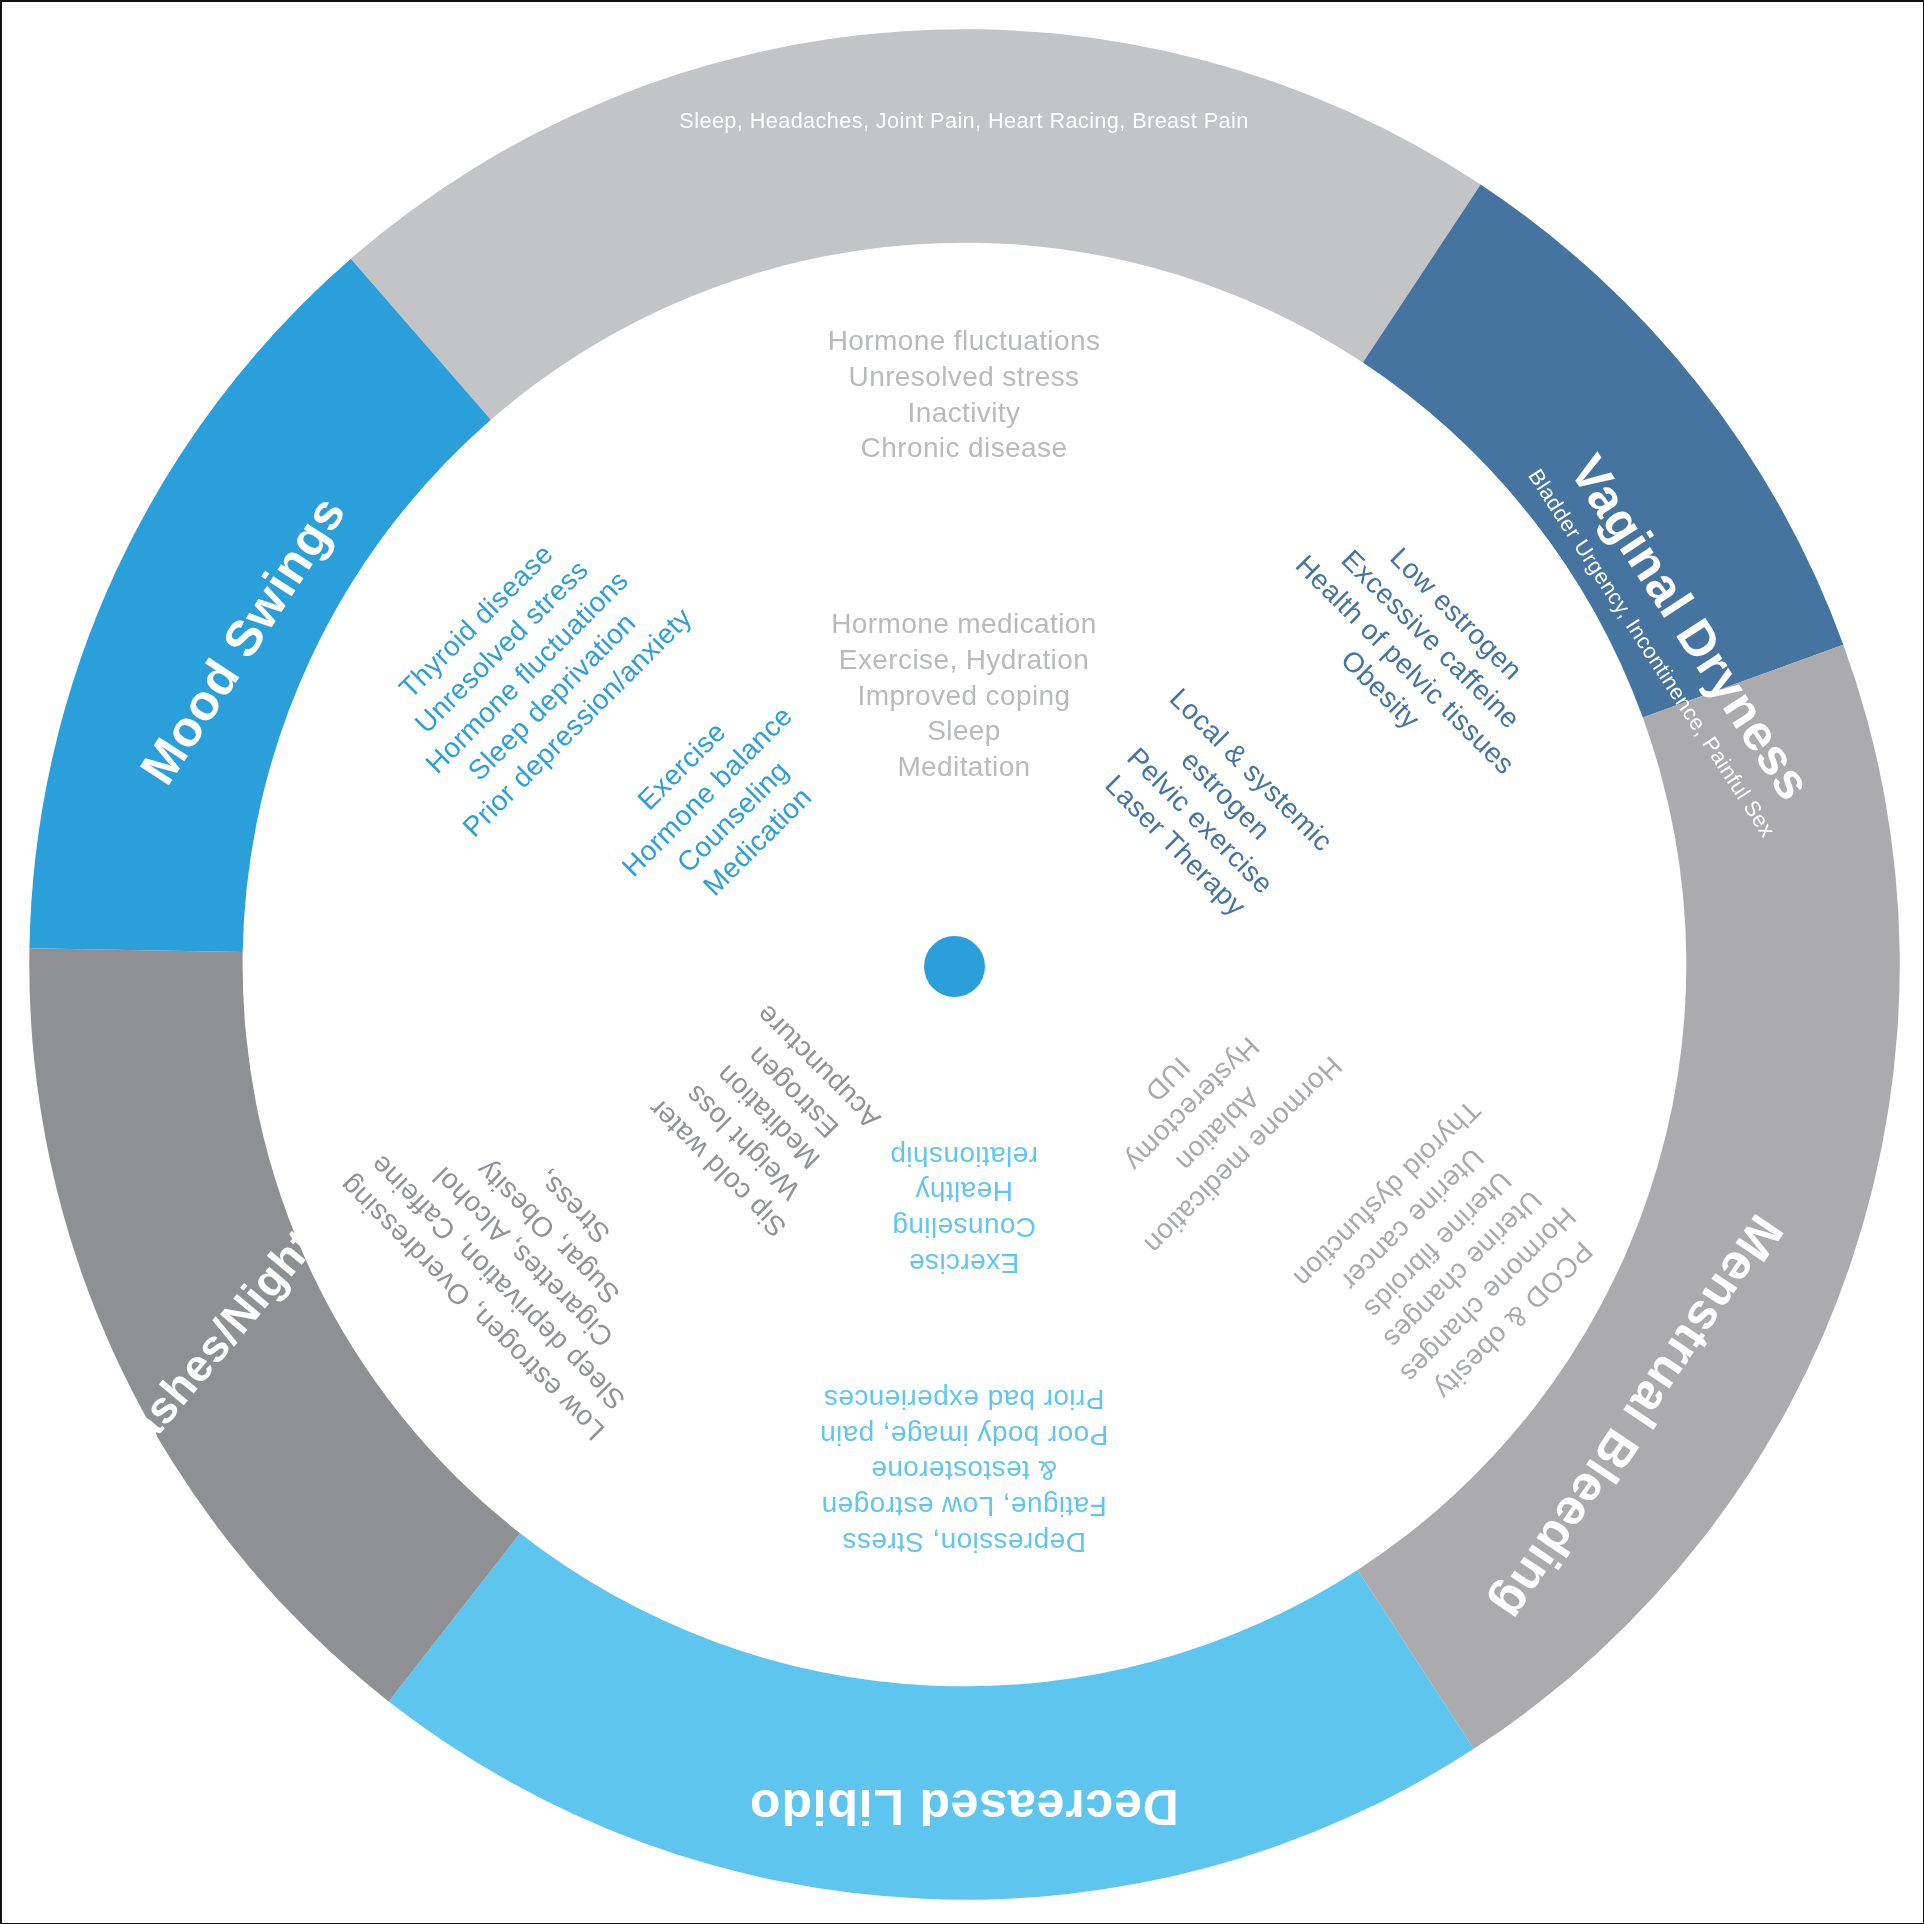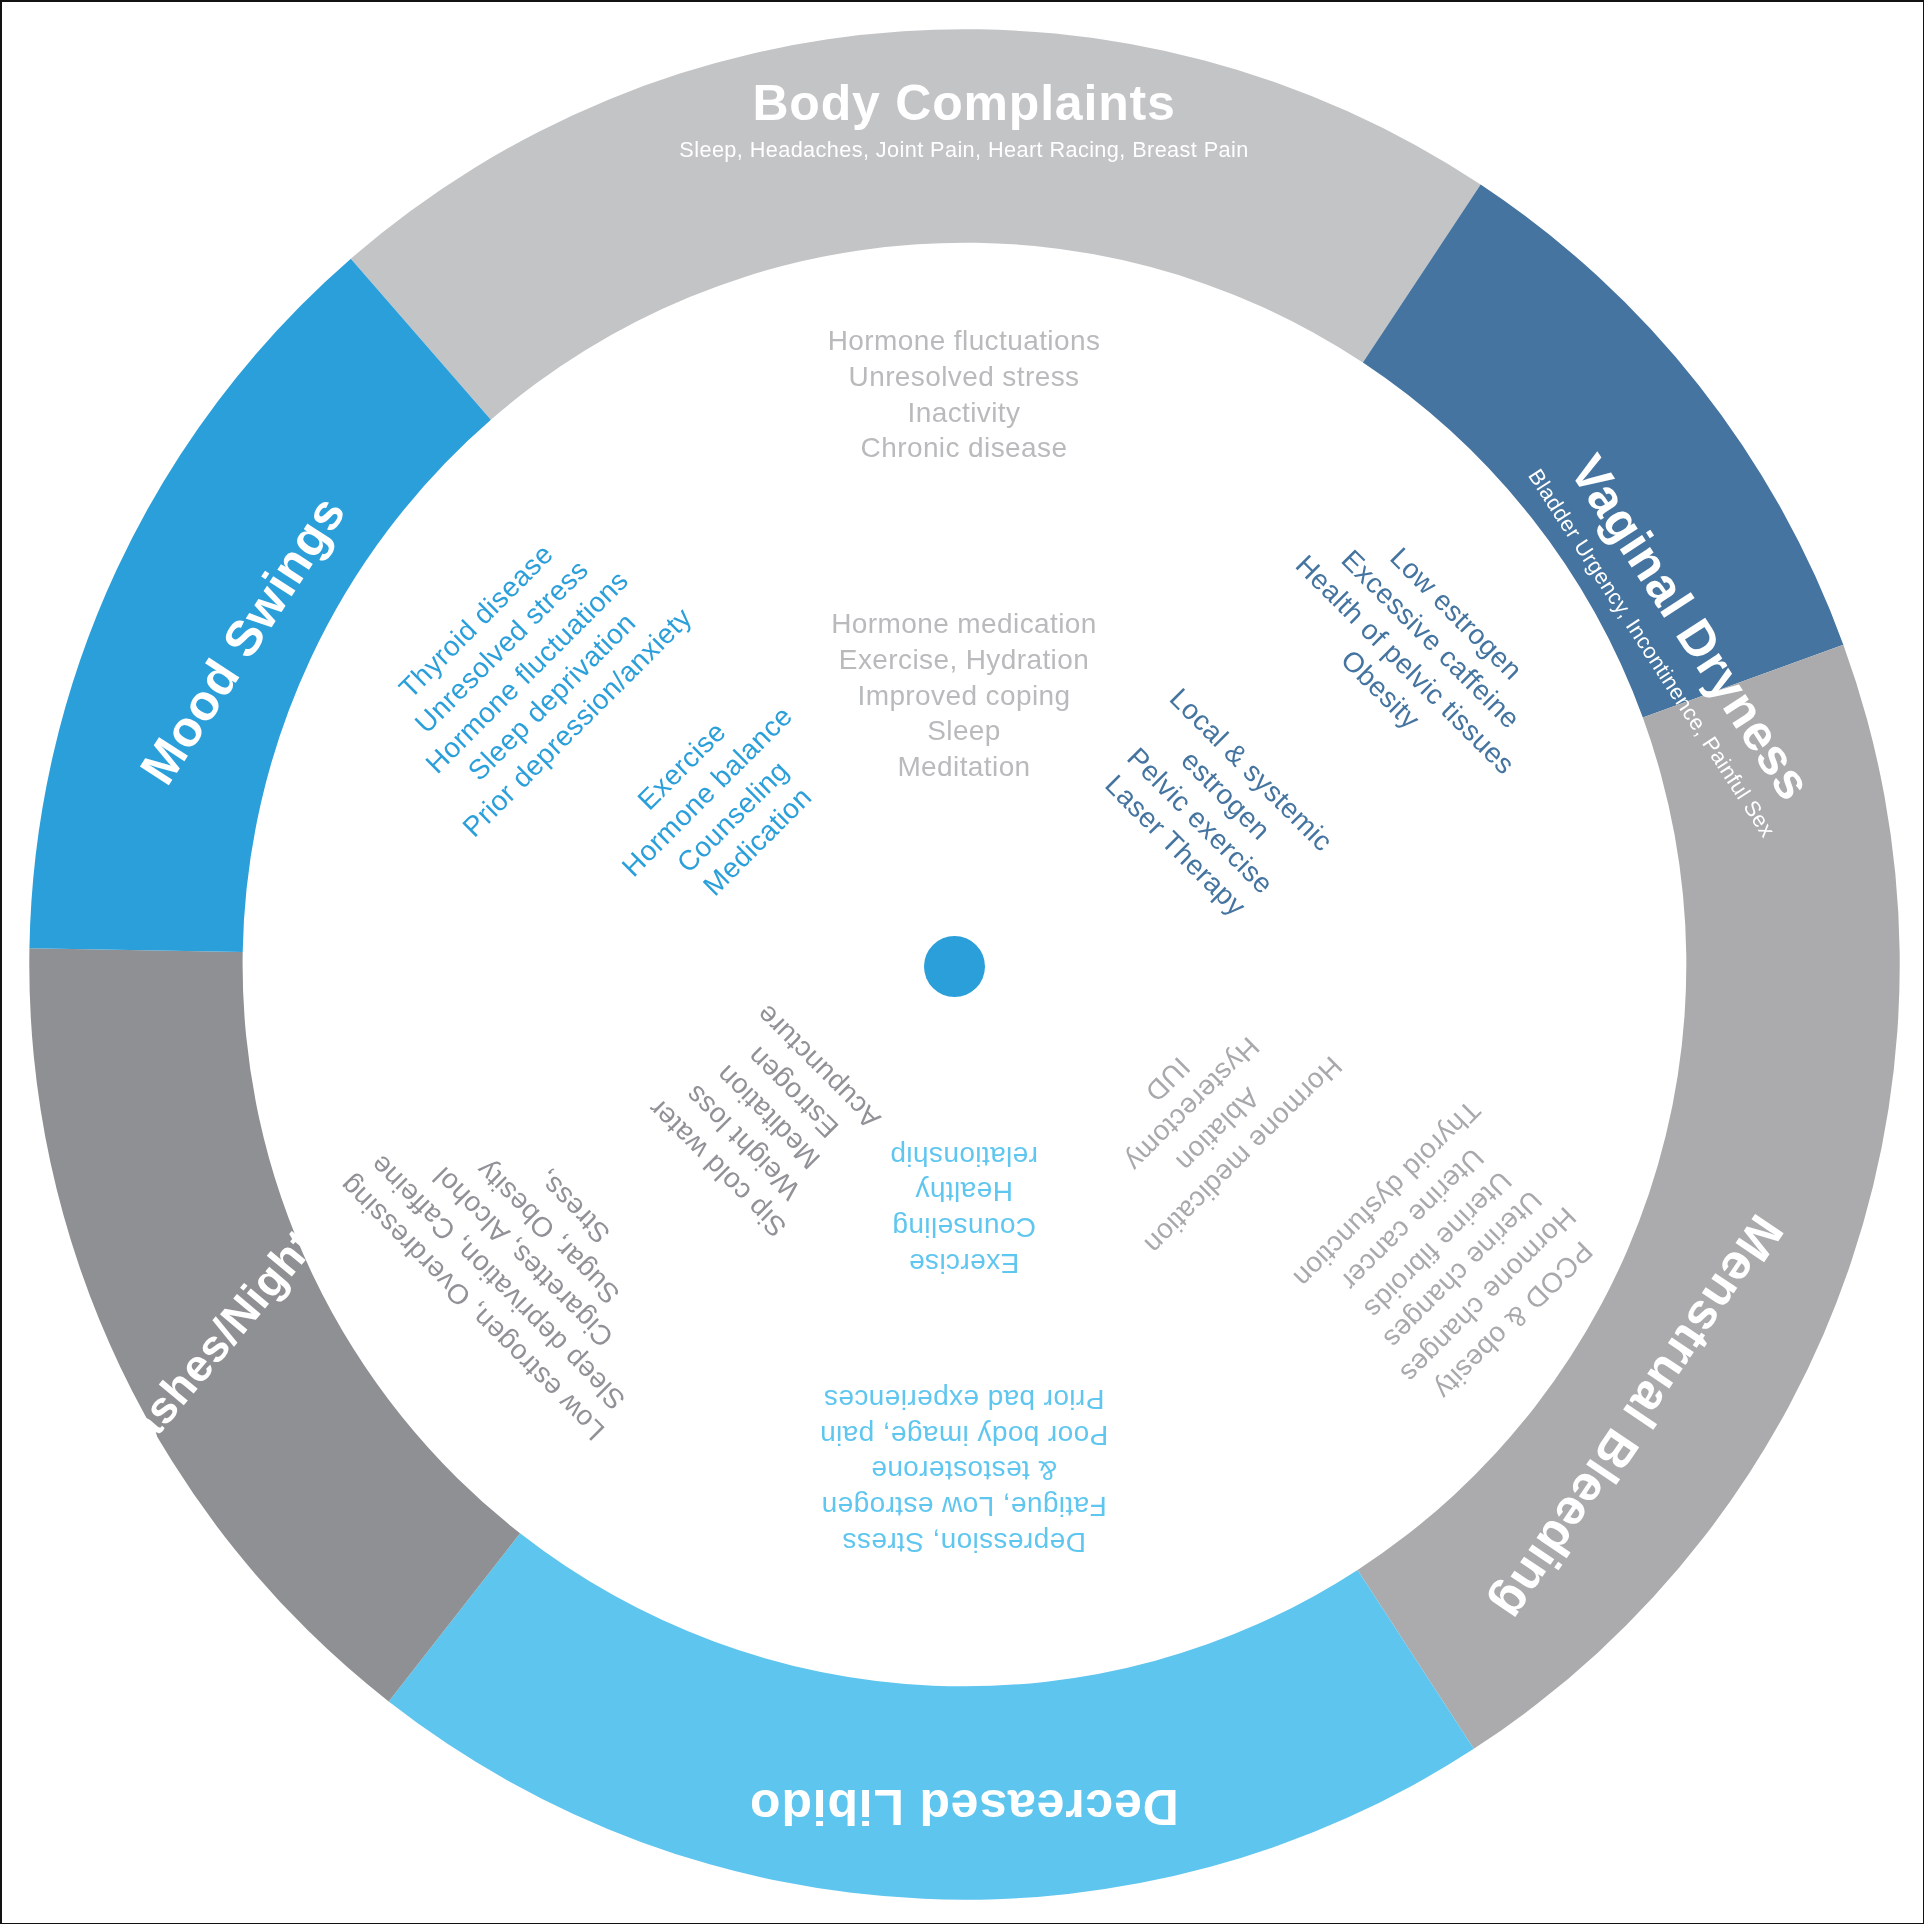--- a/index.html
+++ b/index.html
@@ -54,21 +54,20 @@
   <svg id="ringsvg" viewBox="0 0 2400 2400">
     <path d="M 434.9 320.0 A 1166 1166 0 0 1 1843.5 227.6 L 1696.7 449.5 A 900 900 0 0 0 609.5 520.8 Z" fill="#c3c4c6"></path>
     <path d="M 1843.5 227.6 A 1166 1166 0 0 1 2295.7 801.2 L 2045.7 892.2 A 900 900 0 0 0 1696.7 449.5 Z" fill="#44749f"></path>
     <path d="M 2295.7 801.2 A 1166 1166 0 0 1 1835.0 2177.9 L 1690.1 1954.8 A 900 900 0 0 0 2045.7 892.2 Z" fill="#ababae"></path>
     <path d="M 1835.0 2177.9 A 1166 1166 0 0 1 482.1 2118.8 L 645.9 1909.2 A 900 900 0 0 0 1690.1 1954.8 Z" fill="#5ec5ee"></path>
     <path d="M 482.1 2118.8 A 1166 1166 0 0 1 34.2 1179.7 L 300.1 1184.3 A 900 900 0 0 0 645.9 1909.2 Z" fill="#8f9093"></path>
     <path d="M 34.2 1179.7 A 1166 1166 0 0 1 434.9 320.0 L 609.5 520.8 A 900 900 0 0 0 300.1 1184.3 Z" fill="#2b9fda"></path>
   </svg>
 
   <div class="arc-label" style="left:962px;top:116px;--r:0deg;">
-    <div class="arc-title">Body Complaints</div>
     <div class="arc-sub">Sleep, Headaches, Joint Pain, Heart Racing, Breast Pain</div>
   </div>
 
   <div class="arc-label" style="left:1676px;top:634px;--r:57deg;">
     <div class="arc-title">Vaginal Dryness</div>
     <div class="arc-sub">Bladder Urgency, Incontinence, Painful Sex</div>
   </div>
 
   <div class="arc-label arc-title" style="left:1636px;top:1416px;--r:124deg;">Menstrual Bleeding</div>
 

